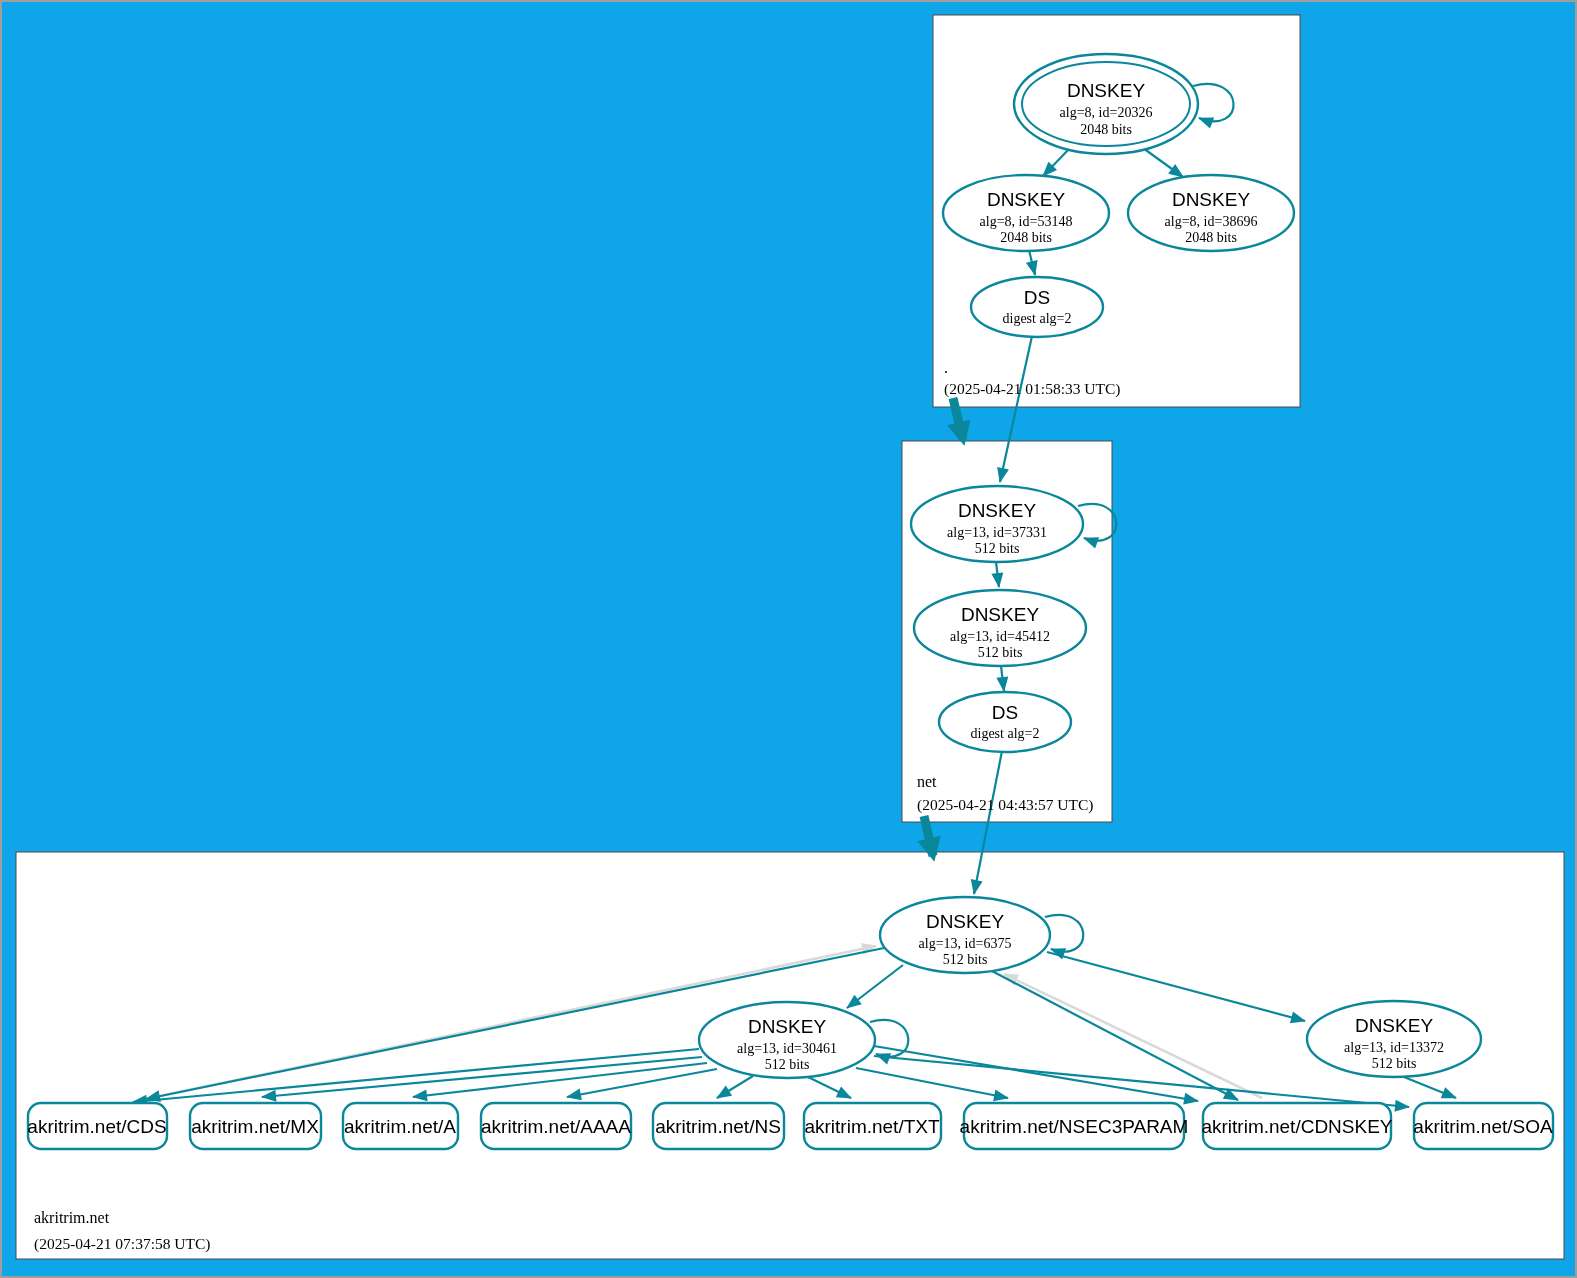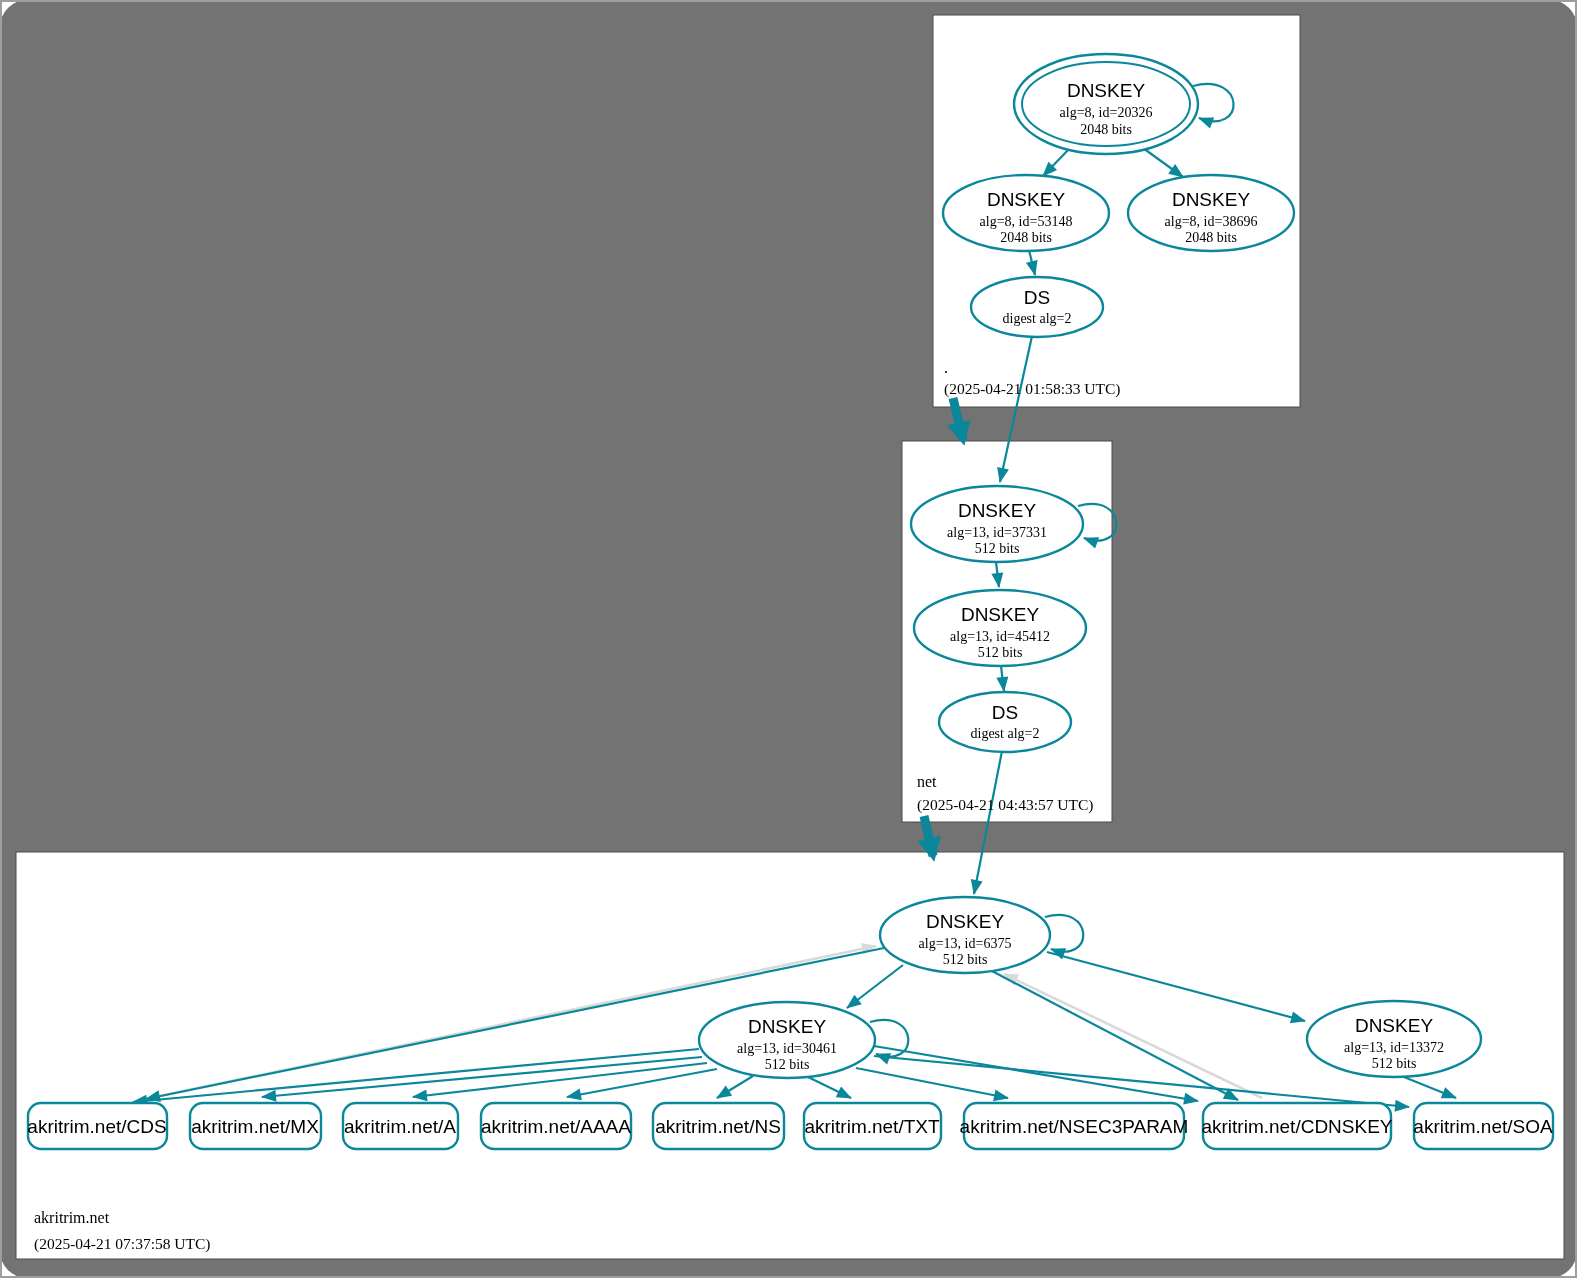--- a/index.html
+++ b/index.html
@@ -1,16 +1,16 @@
 <!DOCTYPE html>
 <html><head>
 <meta charset="utf-8">
 <style>
   html,body{margin:0;padding:0;background:#fff;}
-  .canvas{position:relative;width:1577px;height:1278px;background:#737373;border-radius:27px;}
+  .canvas{position:relative;width:1577px;height:1278px;background:#0ea5e9;}
   svg{display:block;}
   .outer-border{fill:none;stroke:#9e9e9e;stroke-width:2;}
   .cluster{fill:#fff;stroke:#4a4a4a;stroke-width:1;}
   .edge{stroke:#0a879a;stroke-width:2.2;fill:none;}
   .edge-thick{stroke:#0a879a;stroke-width:9;fill:none;}
   .edge-gray{stroke:#d9d9d9;stroke-width:2.5;fill:none;}
   .node-ellipse{stroke:#0a879a;stroke-width:2.4;fill:#fff;}
   .node-inner{stroke:#0a879a;stroke-width:2;fill:none;}
   .rrset-rect{stroke:#0a879a;stroke-width:2.4;fill:#fff;}
   text{fill:#000;}

